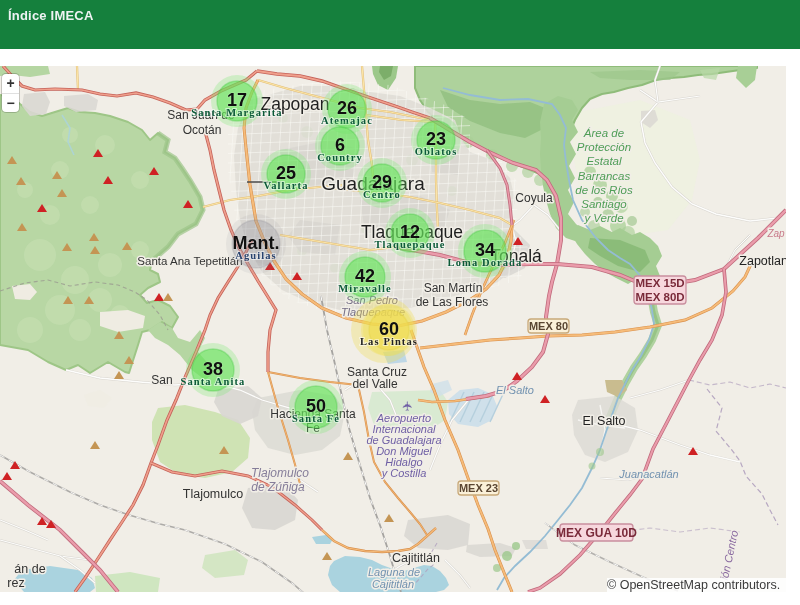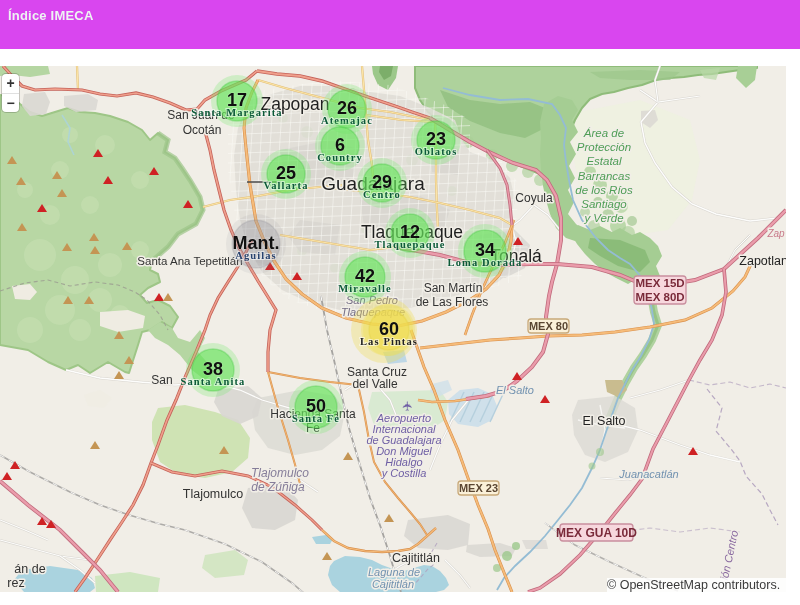--- a/index.html
+++ b/index.html
@@ -1,17 +1,17 @@
 <!DOCTYPE html>
 <html><head>
 <meta charset="utf-8">
 <style>
   html,body { margin:0; padding:0; background:#ffffff; width:800px; height:605px; overflow:hidden; }
   * { box-sizing:border-box; }
-  .hdr { position:absolute; left:0; top:0; width:800px; height:49px; background:#d946ef; }
+  .hdr { position:absolute; left:0; top:0; width:800px; height:49px; background:#15803d; }
   .hdr span { position:absolute; left:8px; top:8px; color:#eef3f3; font-family:"Liberation Sans",sans-serif; font-size:13px; font-weight:bold; letter-spacing:0.2px; line-height:16px; }
   .map { position:absolute; left:0; top:66px; width:786px; height:526px; overflow:hidden; background:#f1eee7; }
   .zoomctl { position:absolute; left:2px; top:74px; width:17px; height:38px; background:#ffffff; border-radius:4px; box-shadow:0 0 0 1px rgba(0,0,0,0.18); z-index:10; }
   .zoomctl .b { width:17px; height:19px; text-align:center; font-family:"Liberation Sans",sans-serif; font-size:14px; font-weight:bold; color:#333; line-height:18px; }
   .zoomctl .b+.b { border-top:1px solid #e0e0e0; }
   .attr { position:absolute; left:607px; top:578px; width:179px; height:14px; background:rgba(255,255,255,0.85); font-family:"Liberation Sans",sans-serif; font-size:12.5px; line-height:14px; color:#3a3a3a; text-align:left; padding:0 5px 0 0; z-index:10; }
 </style>
 </head>
 <body>
 <div class="hdr">

